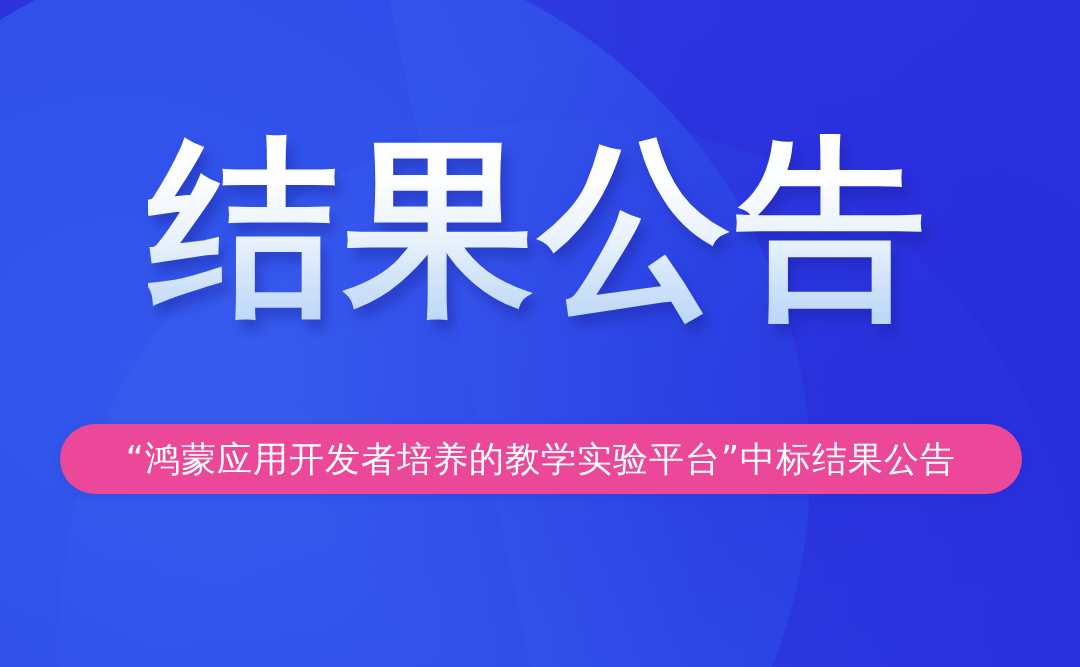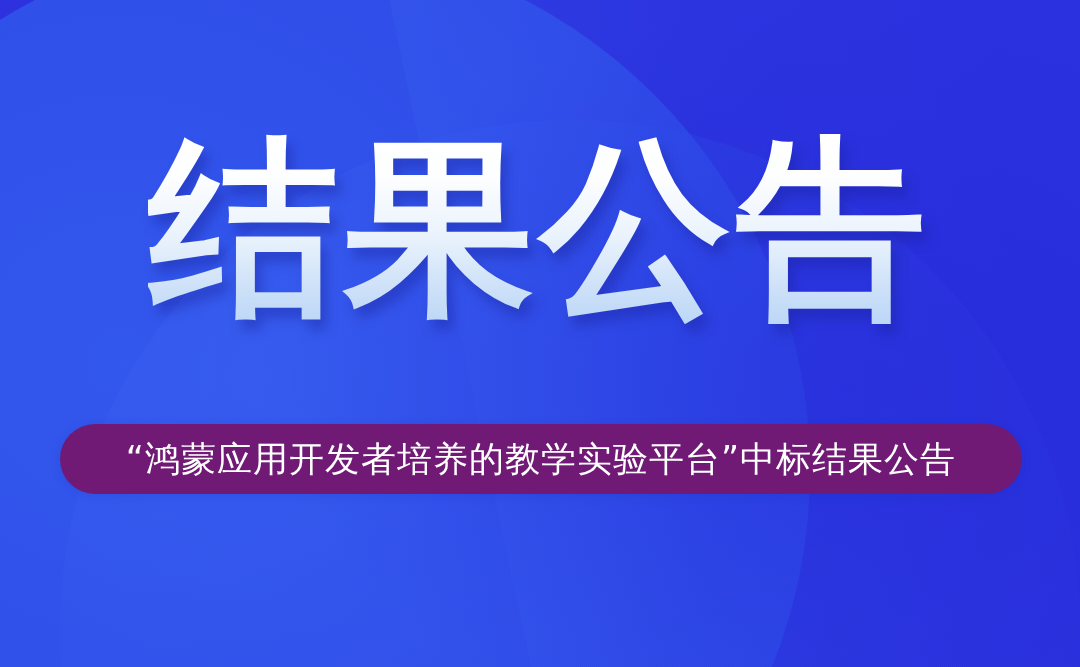--- a/index.html
+++ b/index.html
@@ -96,21 +96,21 @@
     user-select: none;
   }
 
   .subtitle-pill {
     position: absolute;
     left: 60px;
     top: 424px;
     width: 962px;
     height: 70px;
     border-radius: 38px;
-    background: #701a75;
+    background: #ec4899;
     display: flex;
     align-items: center;
     justify-content: center;
     box-shadow: 0 2px 10px rgba(18,50,170,0.18);
   }
 
   .subtitle-text {
     font-family: "DejaVu Sans", "Liberation Sans", sans-serif;
     font-size: 35px;
     font-weight: 400;

